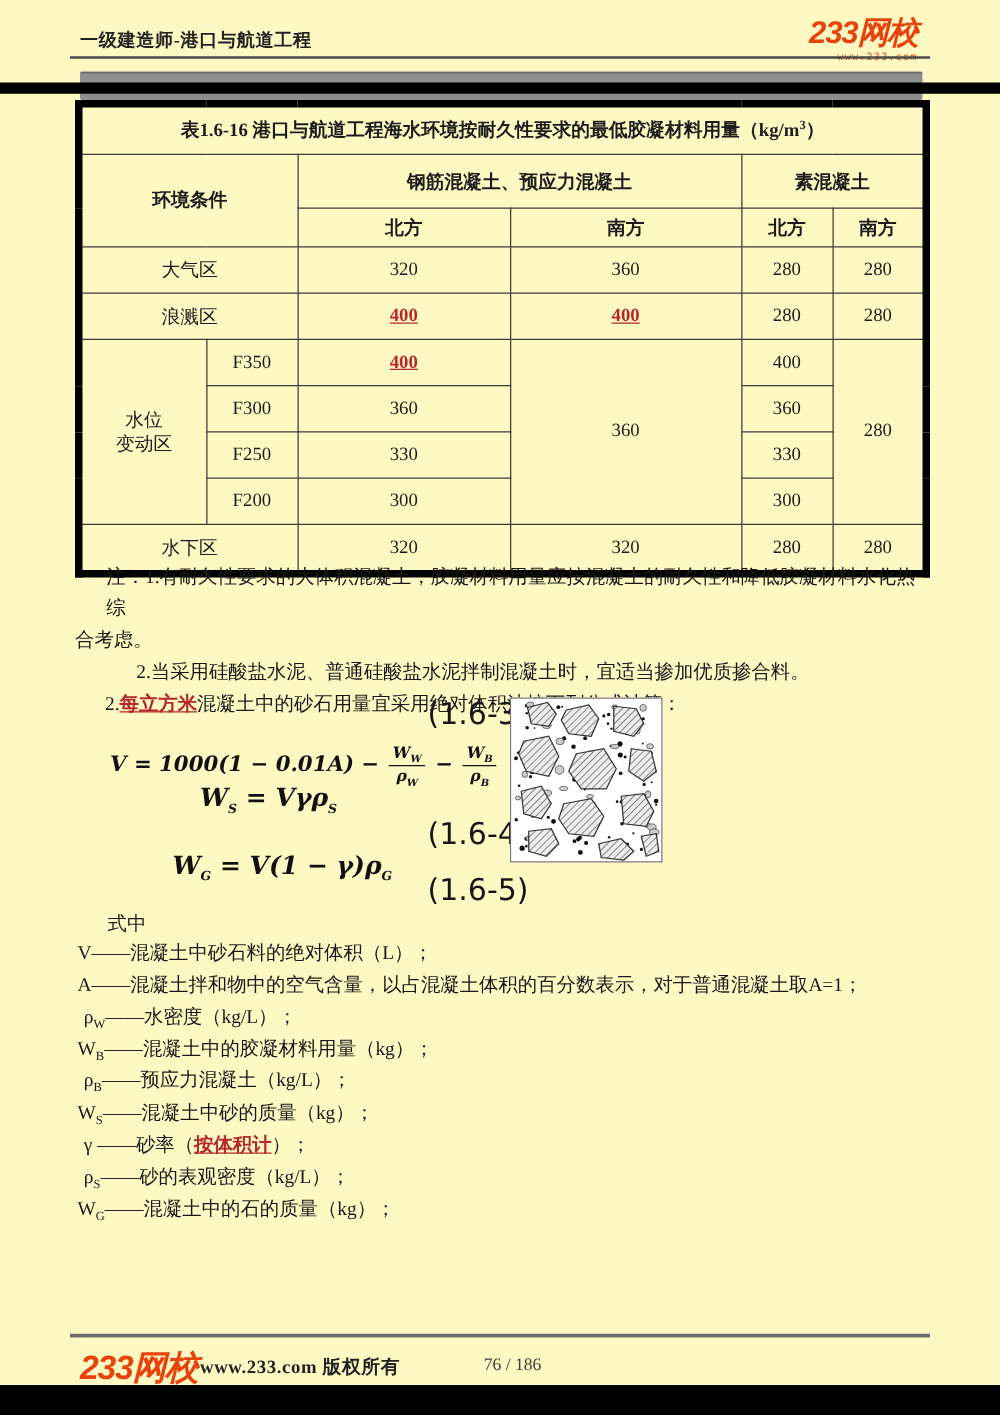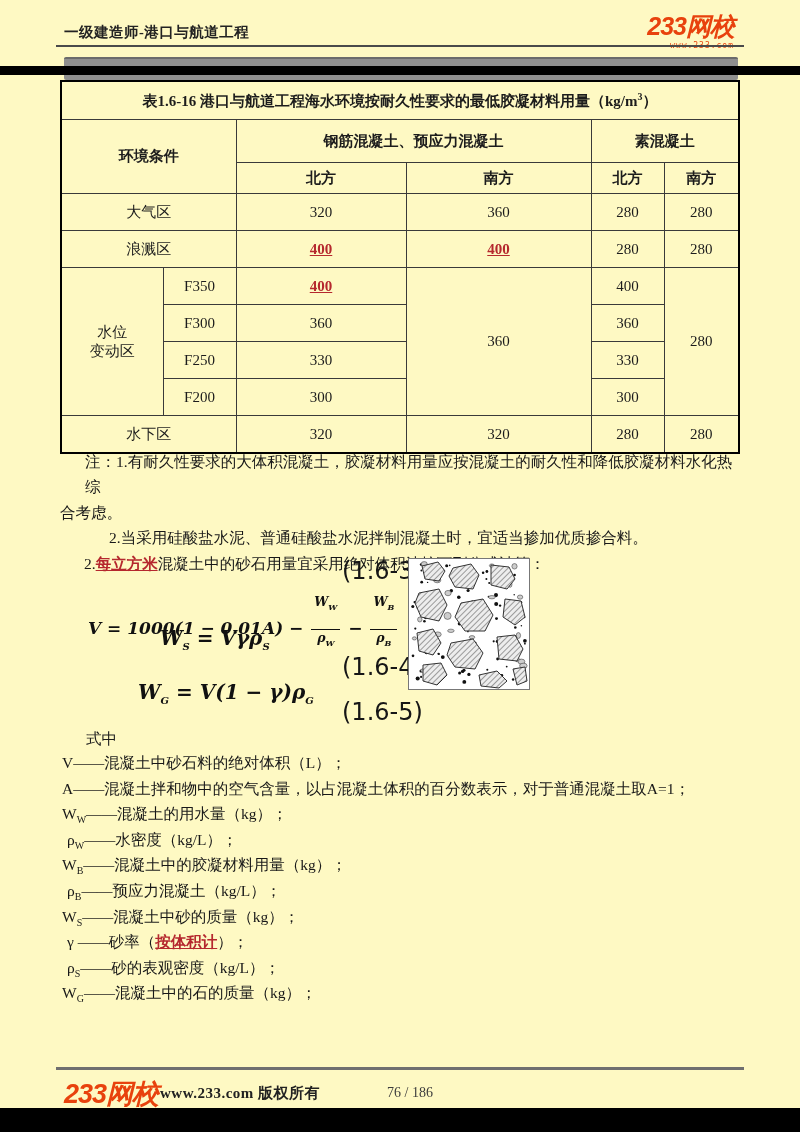--- a/index.html
+++ b/index.html
@@ -10,21 +10,21 @@
   
   .doc-title{position:absolute;left:64px;top:23px;font-size:14.5px;font-weight:bold;letter-spacing:.5px;color:#222;}
   .brand{position:absolute;right:66px;top:14px;text-align:right;line-height:1;}
   .brand .logo{font-family:"Liberation Sans","DejaVu Sans",sans-serif;font-style:italic;font-weight:bold;font-size:25px;color:#e8420d;letter-spacing:-1px;}
   .brand .logo-sub{font-family:"DejaVu Sans Mono",monospace;font-size:8px;color:#e8420d;margin-top:3px;letter-spacing:1px;}
   .header-rule{position:absolute;left:56px;top:45px;width:688px;height:2px;background:#4a4a4a;}
   .gray-bar{position:absolute;left:64px;top:57px;width:674px;height:21px;background:#8f8f8f;border-top:2px solid #6b6b6b;border-radius:2px;}
   .black-stripe-top{position:absolute;left:0;top:66px;width:800px;height:9px;background:#000;}
   
   table.spec{position:absolute;left:60px;top:80px;width:678px;border-collapse:collapse;table-layout:fixed;}
-  table.spec{border:2px solid #000000;}
+  table.spec{border:6px solid #000000;}
   table.spec td{border:1px solid #3a3a3a;text-align:center;vertical-align:middle;font-size:15px;padding:0 2px;overflow:hidden;}
   .t-title{height:37px;font-weight:bold;font-size:15px;}
   .t-title sup{font-size:10px;}
   .h1 td{height:42px;font-weight:bold;}
   .h2 td{height:30px;font-weight:bold;}
   .dr td{height:36px;}
   .bb2 td{border-bottom-width:2px;}
   td.bb2c{border-bottom-width:2px;}
   .red-val{color:#b5282e;font-weight:600;text-decoration:underline;}
   
@@ -33,21 +33,21 @@
   .notes .nl3{padding-left:49px;}
   .notes .nl4{padding-left:24px;}
   .rlink{color:#b5282e;font-weight:bold;text-decoration:underline;}
   
   .formula{position:absolute;font-style:italic;font-weight:bold;font-family:"DejaVu Serif","Liberation Serif",serif;color:#111;white-space:nowrap;}
   .f-eq3{left:88px;top:558px;font-size:17px;margin-top:37px;}
   .f-eq4{left:160px;top:626px;font-size:20px;}
   .f-eq5{left:138px;top:680px;font-size:20px;}
   .formula sub{font-size:10px;font-style:italic;}
   .frac{display:inline-block;vertical-align:-8px;text-align:center;font-size:12.5px;line-height:1.05;margin:0 2px;}
-  .frac .num{display:block;border-bottom:1.4px solid #111;padding:0 3px 18px;}
+  .frac .num{display:block;border-bottom:1.4px solid #111;padding:0 3px 1px;}
   .frac .den{display:block;padding-top:1px;}
   .frac sub{font-size:8px;}
   .eq-label{position:absolute;left:342px;font-family:"DejaVu Sans","Liberation Sans",sans-serif;font-size:24px;color:#161616;white-space:nowrap;}
   .el3{top:557px;} .el4{top:628px;margin-top:25px;} .el5{top:698px;}
   .concrete{position:absolute;left:408px;top:558px;width:122px;height:132px;}
   .concrete svg{display:block;border:1px solid #777;background:#fff;}
   
   .where{position:absolute;left:86px;top:729px;font-size:15.5px;}
   .defs{position:absolute;left:62px;top:750px;width:700px;font-size:15.5px;color:#181818;}
   .def-line{height:25.6px;line-height:25.6px;white-space:nowrap;}
@@ -317,21 +317,20 @@
         <path d="M70,116 L88,112 L98,122 L90,129 L72,127 Z"></path>
         <path d="M104,110 L116,108 L118,122 L108,126 Z"></path>
       </g>
     </svg>
   </div>
 
   <div class="where">式中</div>
   <div class="defs">
     <div class="def-line"><span>V</span><sub></sub><span>——混凝土中砂石料的绝对体积（L）；</span><span class="rlink"></span><span></span></div>
     <div class="def-line"><span>A</span><sub></sub><span>——混凝土拌和物中的空气含量，以占混凝土体积的百分数表示，对于普通混凝土取A=1；</span><span class="rlink"></span><span></span></div>
-    <div class="def-line"><span>W</span><sub>W</sub><span>——混凝土的用水量（kg）；</span><span class="rlink"></span><span></span></div>
     <div class="def-line rho"><span>ρ</span><sub>W</sub><span>——水密度（kg/L）；</span><span class="rlink"></span><span></span></div>
     <div class="def-line"><span>W</span><sub>B</sub><span>——混凝土中的胶凝材料用量（kg）；</span><span class="rlink"></span><span></span></div>
     <div class="def-line rho"><span>ρ</span><sub>B</sub><span>——预应力混凝土（kg/L）；</span><span class="rlink"></span><span></span></div>
     <div class="def-line"><span>W</span><sub>S</sub><span>——混凝土中砂的质量（kg）；</span><span class="rlink"></span><span></span></div>
     <div class="def-line rho"><span>γ</span><sub></sub><span> ——砂率（</span><span class="rlink">按体积计</span><span>）；</span></div>
     <div class="def-line rho"><span>ρ</span><sub>S</sub><span>——砂的表观密度（kg/L）；</span><span class="rlink"></span><span></span></div>
     <div class="def-line"><span>W</span><sub>G</sub><span>——混凝土中的石的质量（kg）；</span><span class="rlink"></span><span></span></div>
   </div>
 
   <div class="footer-rule"></div>

